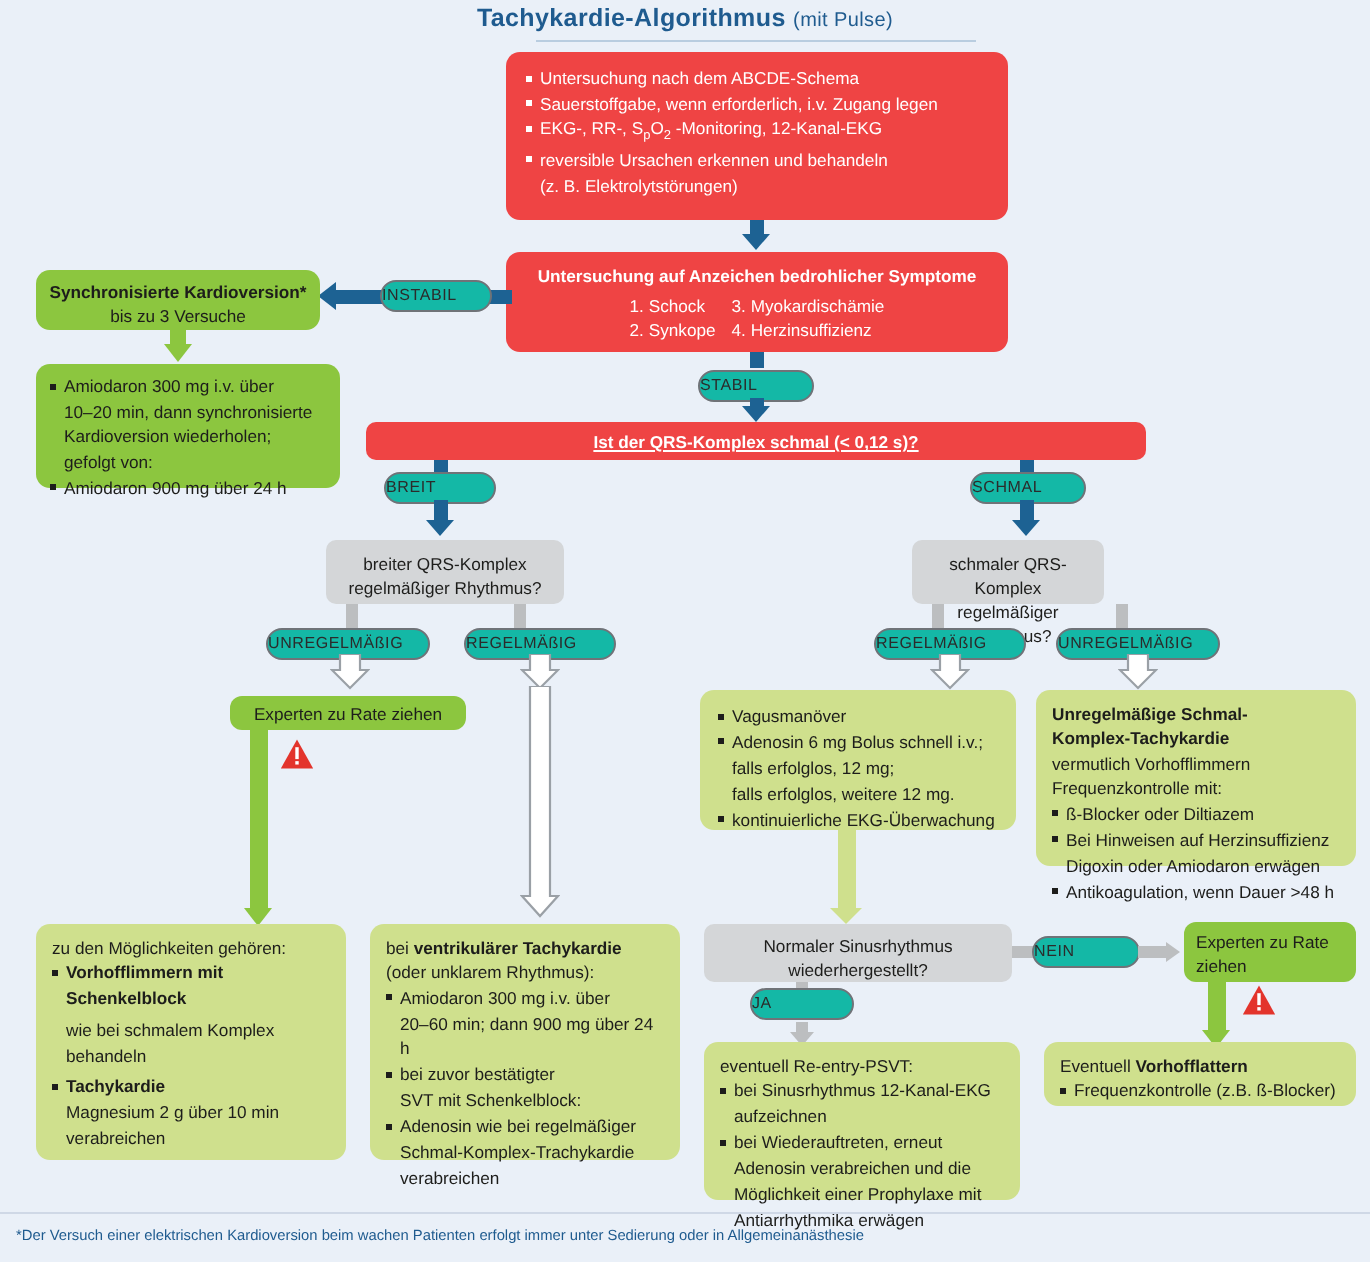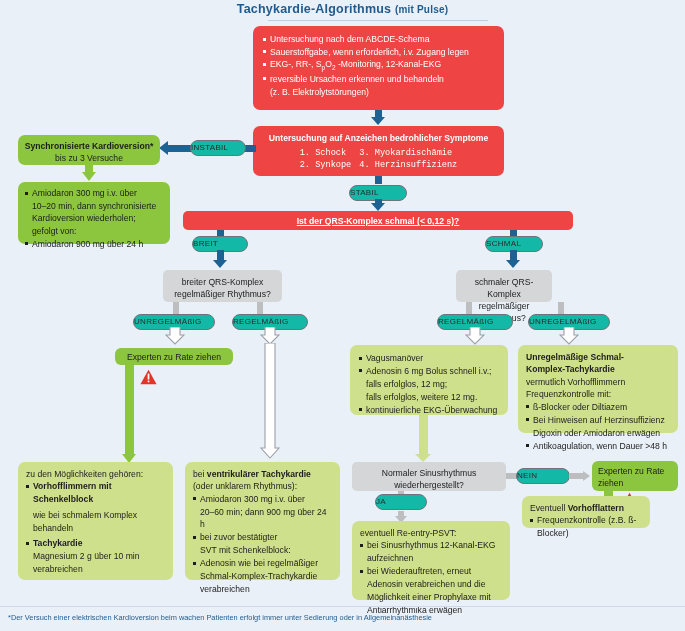--- a/index.html
+++ b/index.html
@@ -13,21 +13,21 @@
   }
   #stage{position:absolute;left:0;top:0;width:685px;height:631px;}
   .abs{position:absolute;box-sizing:border-box;}
 
   
   .title{
     top:2px;left:0;width:685px;text-align:center;
     font-size:12.5px;font-weight:bold;color:#1f5b8f;
     letter-spacing:.2px;
   }
-  .title .sub{font-size:10px;font-weight:bold;}
+  .title .sub{font-size:10px;font-weight:normal;}
   .titlerule{top:20px;left:268px;width:220px;height:1px;background:#b9cde0;}
 
   
   .blue{
     background:#ef4444;color:#ffffff;border-radius:7px;
     font-size:8.6px;line-height:1.42;padding:7px 10px;
   }
   .blue.bar{border-radius:5px;}
   .green{
     background:#8cc63f;color:#1d1d1b;border-radius:7px;
@@ -114,21 +114,21 @@
       <li>reversible Ursachen erkennen und behandeln</li>
       <li class="nb">(z. B. Elektrolytstörungen)</li>
     </ul>
   </div>
 
   <div class="abs vline" style="left:375px;top:110px;width:7px;height:8px;"></div>
   <div class="abs arrow-down-blue" style="left:371px;top:117px;"></div>
 
   <div class="abs blue" style="left:253px;top:126px;width:251px;height:50px;padding:6px 8px;">
     <div class="ctr bhead" style="font-size:8.6px;margin-bottom:3px;">Untersuchung auf Anzeichen bedrohlicher Symptome</div>
-    <div style="display:flex;justify-content:center;gap:8px;font-family:Liberation Mono, monospace;">
+    <div style="display:flex;justify-content:center;gap:8px;">
       <div>
         <div>1. Schock</div>
         <div>2. Synkope</div>
       </div>
       <div>
         <div>3. Myokardischämie</div>
         <div>4. Herzinsuffizienz</div>
       </div>
     </div>
   </div>
@@ -307,21 +307,21 @@
     <ul class="b">
       <li>bei Sinusrhythmus 12-Kanal-EKG</li>
       <li class="nb">aufzeichnen</li>
       <li>bei Wiederauftreten, erneut</li>
       <li class="nb">Adenosin verabreichen und die</li>
       <li class="nb">Möglichkeit einer Prophylaxe mit</li>
       <li class="nb">Antiarrhythmika erwägen</li>
     </ul>
   </div>
 
-  <div class="abs greenlight" style="left:522px;top:496px;width:128px;height:32px;padding:6px 8px;">
+  <div class="abs greenlight" style="left:522px;top:521px;width:156px;height:32px;padding:6px 8px;">
     <div><span>Eventuell </span><span class="bold">Vorhofflattern</span></div>
     <ul class="b">
       <li>Frequenzkontrolle (z.B. ß-Blocker)</li>
     </ul>
   </div>
 
   <div class="abs footrule"></div>
   <div class="abs foot">*Der Versuch einer elektrischen Kardioversion beim wachen Patienten erfolgt immer unter Sedierung oder in Allgemeinanästhesie</div>
 
 </div>

